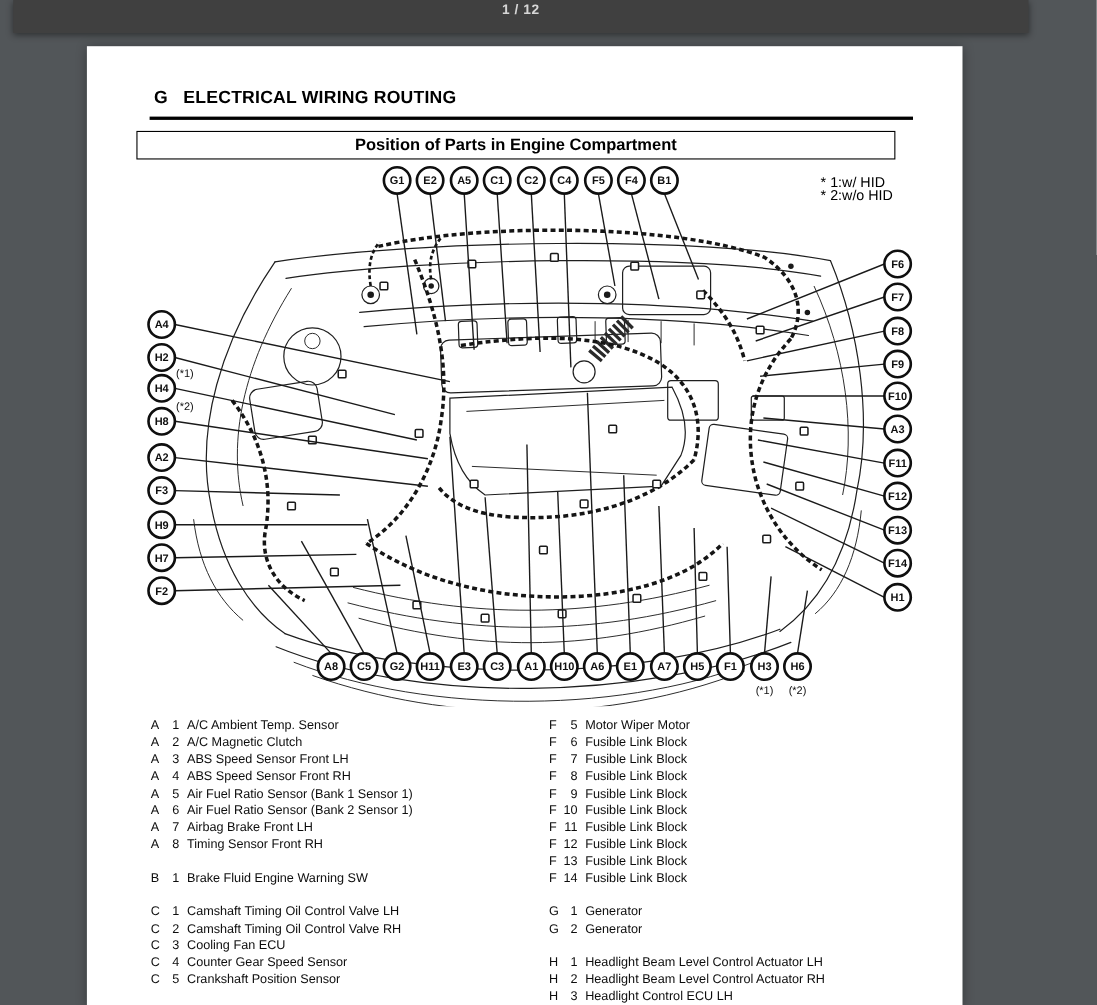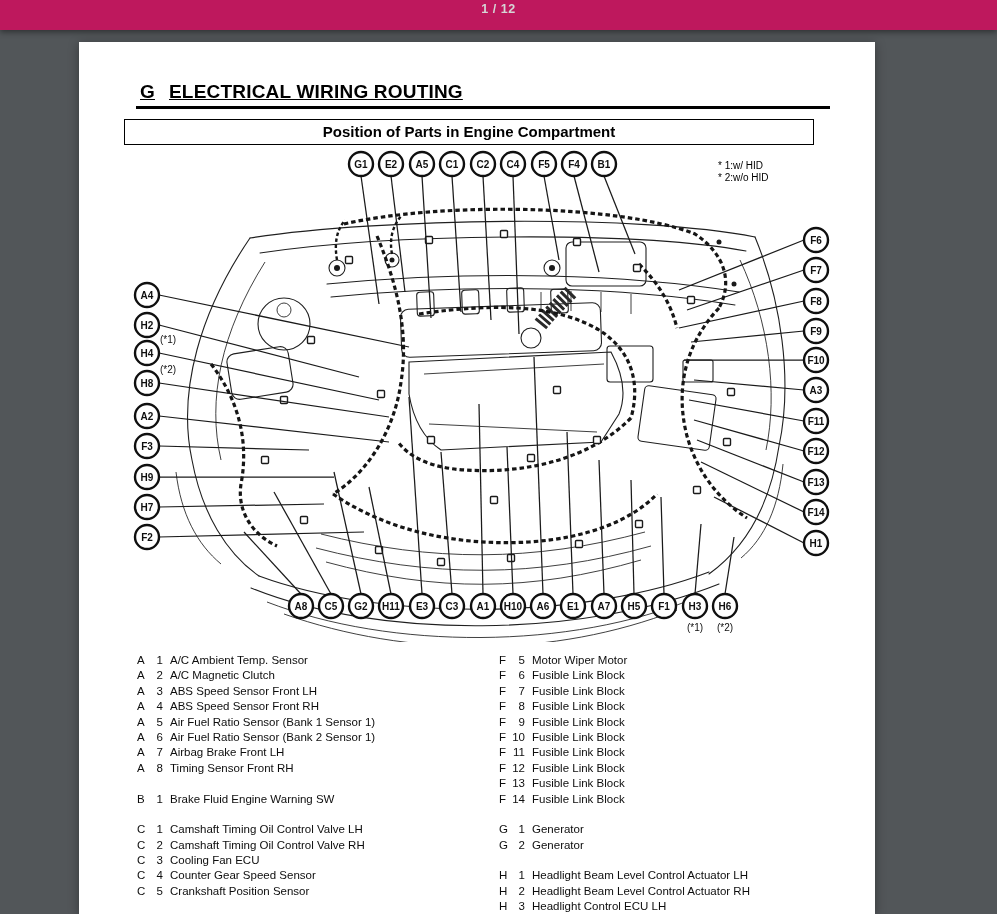--- a/index.html
+++ b/index.html
@@ -3,53 +3,52 @@
 <meta charset="utf-8">
 <style>
   html,body{margin:0;padding:0;}
   body{
     width:997px;height:914px;overflow:hidden;position:relative;
     background:#525659;
     font-family:"Liberation Sans", sans-serif;
   }
   
   .viewer-bar{
-    position:absolute;top:0;left:0;width:997px;height:30px;
-    background:#be185d;z-index:10;
+    position:absolute;top:0;left:12px;width:923px;height:30px;
+    background:#404040;z-index:10;
     box-shadow:0 2px 6px rgba(0,0,0,.45);
   }
   .page-indicator{
     position:absolute;top:2px;left:0;width:100%;
     text-align:center;color:#d6d6d6;font-size:12.5px;font-weight:600;
     letter-spacing:.5px;
   }
   
   .page{
     position:absolute;left:79px;top:42px;width:796px;height:872px;
     background:#ffffff;box-shadow:0 2px 10px rgba(0,0,0,.35);
     color:#0d0d0d;overflow:hidden;
   }
   .doc-title{
     position:absolute;left:61px;top:39px;
-    font-size:19px;font-weight:bold;letter-spacing:.2px;color:#000;
+    font-size:16px;font-weight:bold;letter-spacing:.2px;color:#000;
     white-space:nowrap;
-    text-decoration:underline;
   }
   .doc-title .title-text{margin-left:14px;}
   .title-rule{
     position:absolute;left:57px;top:64px;width:694px;height:3px;background:#000;
   }
   .box-title{
     position:absolute;left:45px;top:77px;width:688px;height:24px;
     border:1.6px solid #000;text-align:center;line-height:24px;
     font-size:15px;font-weight:bold;color:#000;
   }
   .hid-note{
-    position:absolute;left:639px;top:118px;
-    font-size:10px;line-height:11.5px;color:#000;white-space:nowrap;
+    position:absolute;left:667px;top:118px;
+    font-size:13px;line-height:11.5px;color:#000;white-space:nowrap;
   }
   .diagram{
     position:absolute;left:0;top:100px;width:796px;height:500px;
   }
   
   .art{stroke:#1f1f1f;stroke-width:1.1;fill:none;stroke-linecap:round;}
   .art-thin{stroke:#2a2a2a;stroke-width:.9;fill:none;}
   .harness{stroke:#151515;stroke-width:3.2;fill:none;stroke-dasharray:4.5 3;stroke-linecap:butt;}
   .harness-s{stroke:#151515;stroke-width:2.4;fill:none;stroke-dasharray:3.5 2.5;}
   .hose{stroke:#2a2a2a;stroke-width:15;fill:none;stroke-dasharray:3 2.2;}

